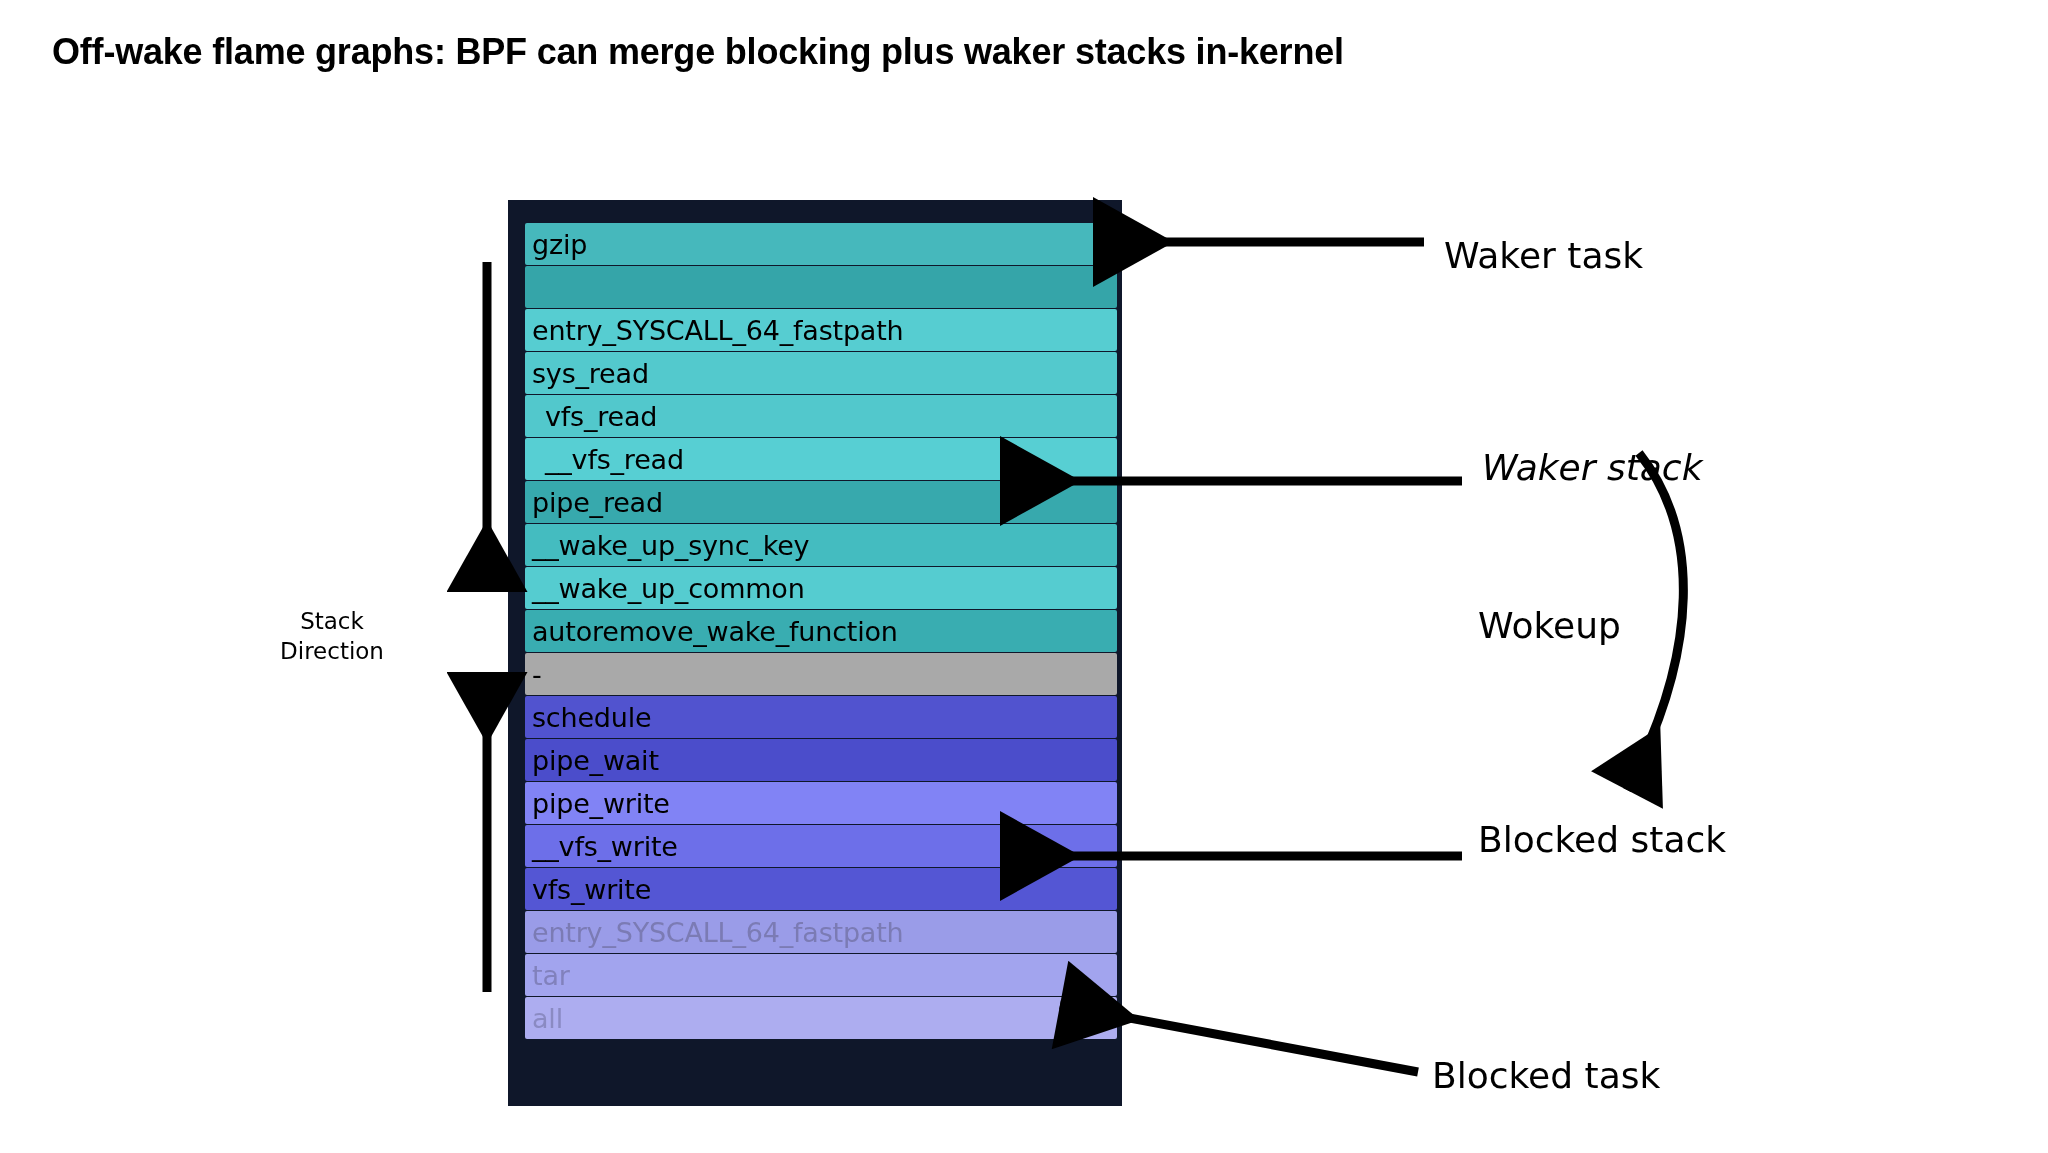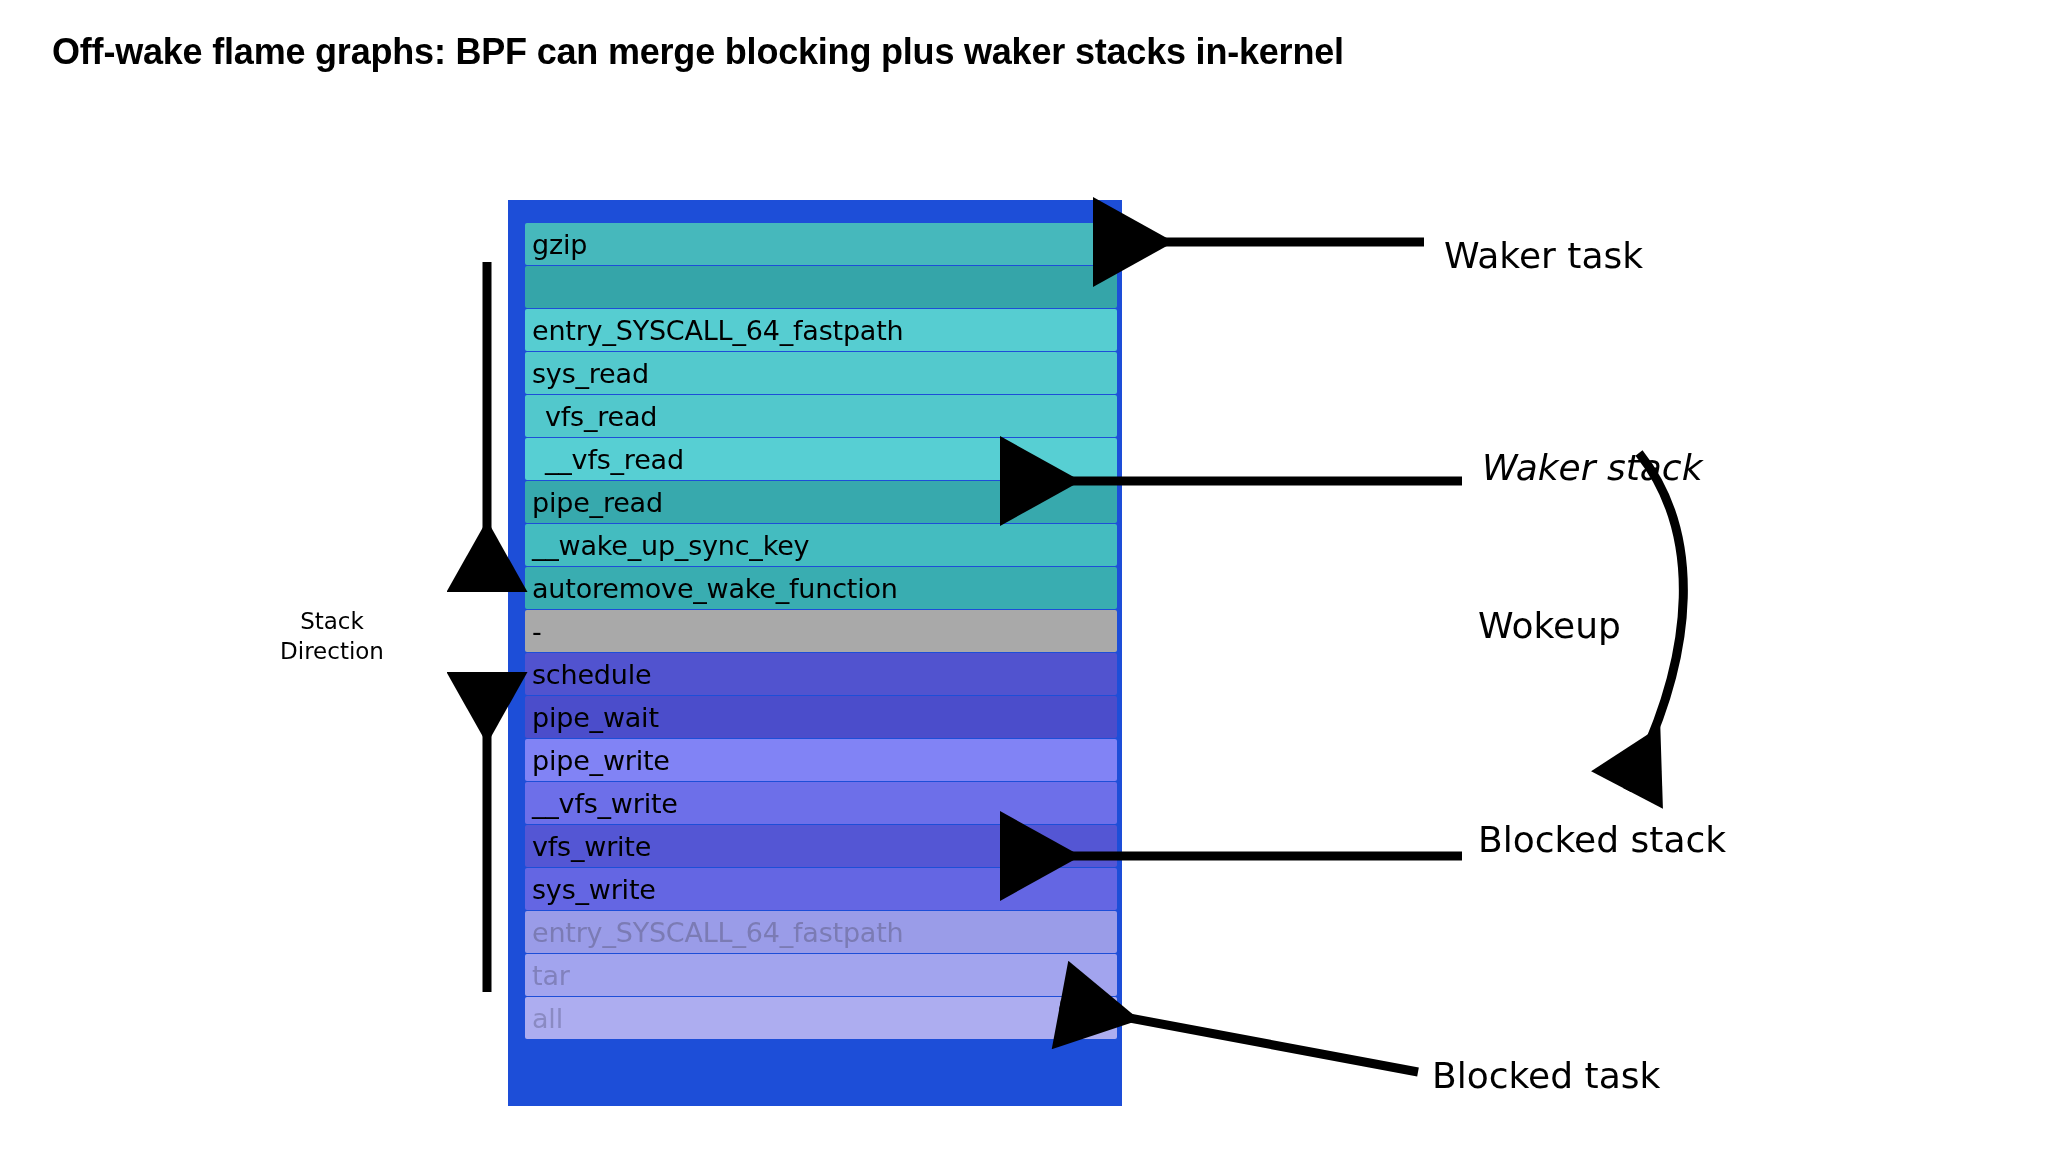--- a/index.html
+++ b/index.html
@@ -30,21 +30,21 @@
     white-space: pre-wrap;
   }
 
   
   .flame-panel {
     position: absolute;
     left: 508px;
     top: 200px;
     width: 614px;
     height: 906px;
-    background: #1d4ed8;
+    background: #0f172a;
     box-sizing: border-box;
   }
   .frame-stack {
     position: absolute;
     left: 17px;
     top: 23px;
     width: 592px;
   }
   .frame {
     position: relative;
@@ -125,43 +125,43 @@
       </div>
       <div class="frame" style="background: rgb(87, 207, 211);">
         <span class="frame-label" style="color: rgb(0, 0, 0); padding-left: 20px;">__vfs_read</span>
       </div>
       <div class="frame" style="background: rgb(55, 169, 173);">
         <span class="frame-label" style="color: rgb(0, 0, 0);">pipe_read</span>
       </div>
       <div class="frame" style="background: rgb(68, 188, 192);">
         <span class="frame-label" style="color: rgb(0, 0, 0);">__wake_up_sync_key</span>
       </div>
+      <div class="frame" style="background: rgb(85, 204, 208);">
+        <span class="frame-label" style="color: rgb(0, 0, 0);">__wake_up_common</span>
+      </div>
       <div class="frame" style="background: rgb(57, 173, 177);">
         <span class="frame-label" style="color: rgb(0, 0, 0);">autoremove_wake_function</span>
       </div>
       <div class="frame" style="background: rgb(169, 169, 169);">
         <span class="frame-label" style="color: rgb(0, 0, 0);">-</span>
       </div>
       <div class="frame" style="background: rgb(81, 83, 207);">
         <span class="frame-label" style="color: rgb(0, 0, 0);">schedule</span>
       </div>
       <div class="frame" style="background: rgb(75, 77, 203);">
         <span class="frame-label" style="color: rgb(0, 0, 0);">pipe_wait</span>
       </div>
       <div class="frame" style="background: rgb(129, 131, 245);">
         <span class="frame-label" style="color: rgb(0, 0, 0);">pipe_write</span>
       </div>
       <div class="frame" style="background: rgb(109, 111, 233);">
         <span class="frame-label" style="color: rgb(0, 0, 0);">__vfs_write</span>
       </div>
       <div class="frame" style="background: rgb(84, 86, 212);">
         <span class="frame-label" style="color: rgb(0, 0, 0);">vfs_write</span>
-      </div>
-      <div class="frame" style="background: rgb(100, 102, 227);">
-        <span class="frame-label" style="color: rgb(0, 0, 0);">sys_write</span>
       </div>
       <div class="frame" style="background: rgb(154, 156, 232);">
         <span class="frame-label" style="color: rgb(123, 123, 180);">entry_SYSCALL_64_fastpath</span>
       </div>
       <div class="frame" style="background: rgb(162, 164, 238);">
         <span class="frame-label" style="color: rgb(129, 129, 188);">tar</span>
       </div>
       <div class="frame" style="background: rgb(173, 173, 240);">
         <span class="frame-label" style="color: rgb(138, 138, 194);">all</span>
       </div>

